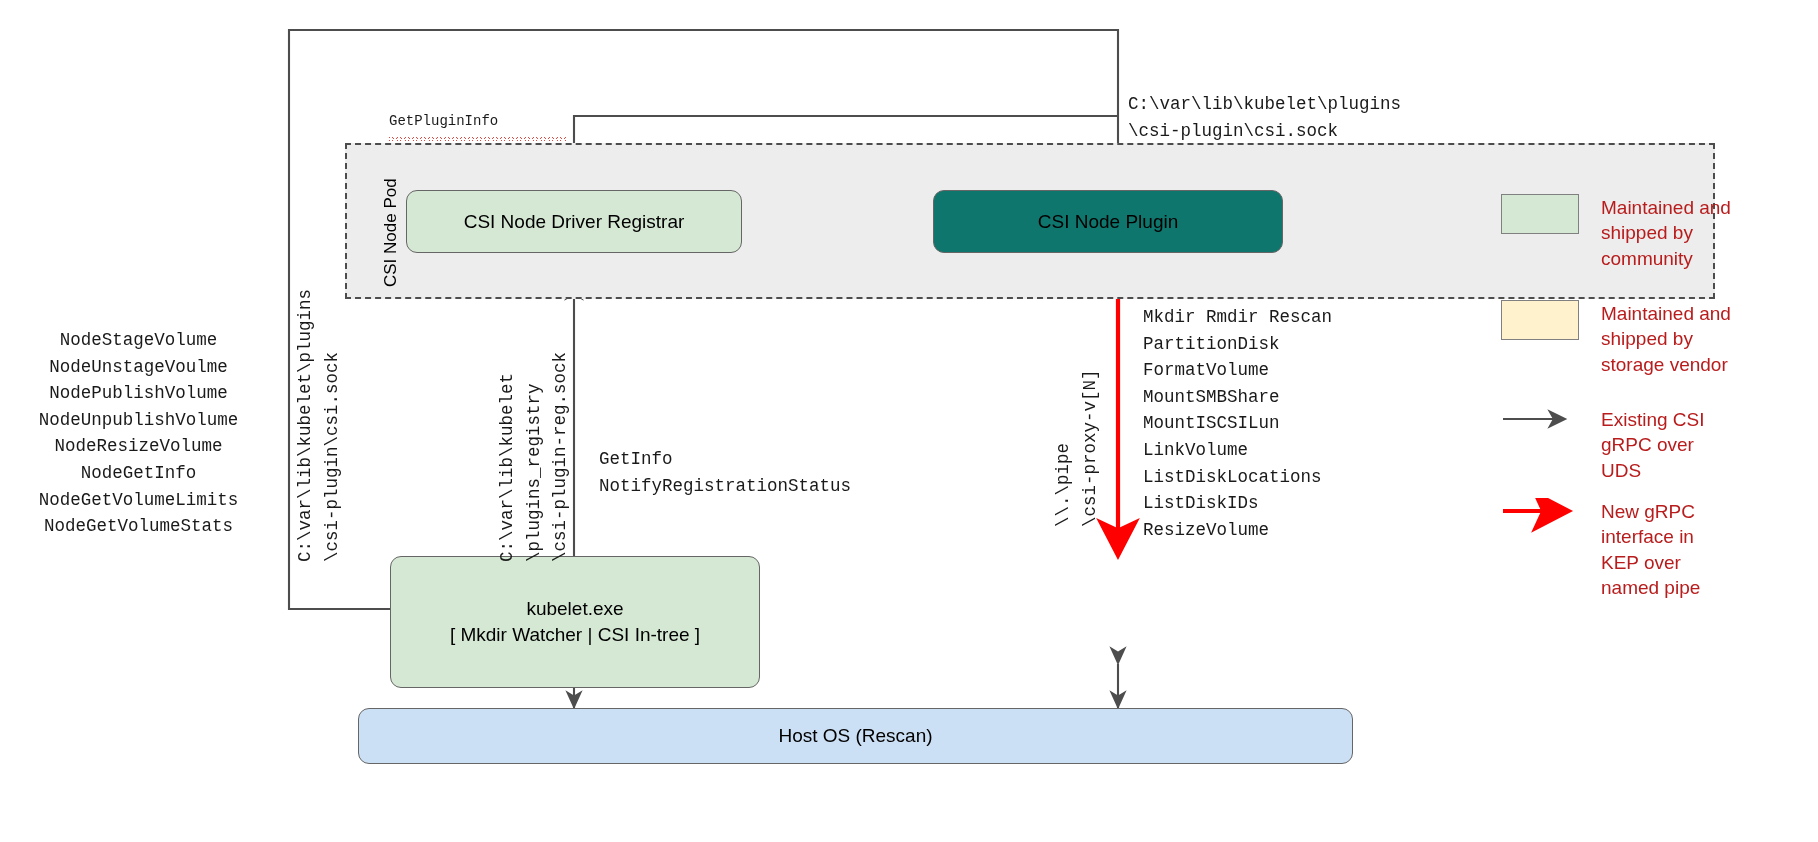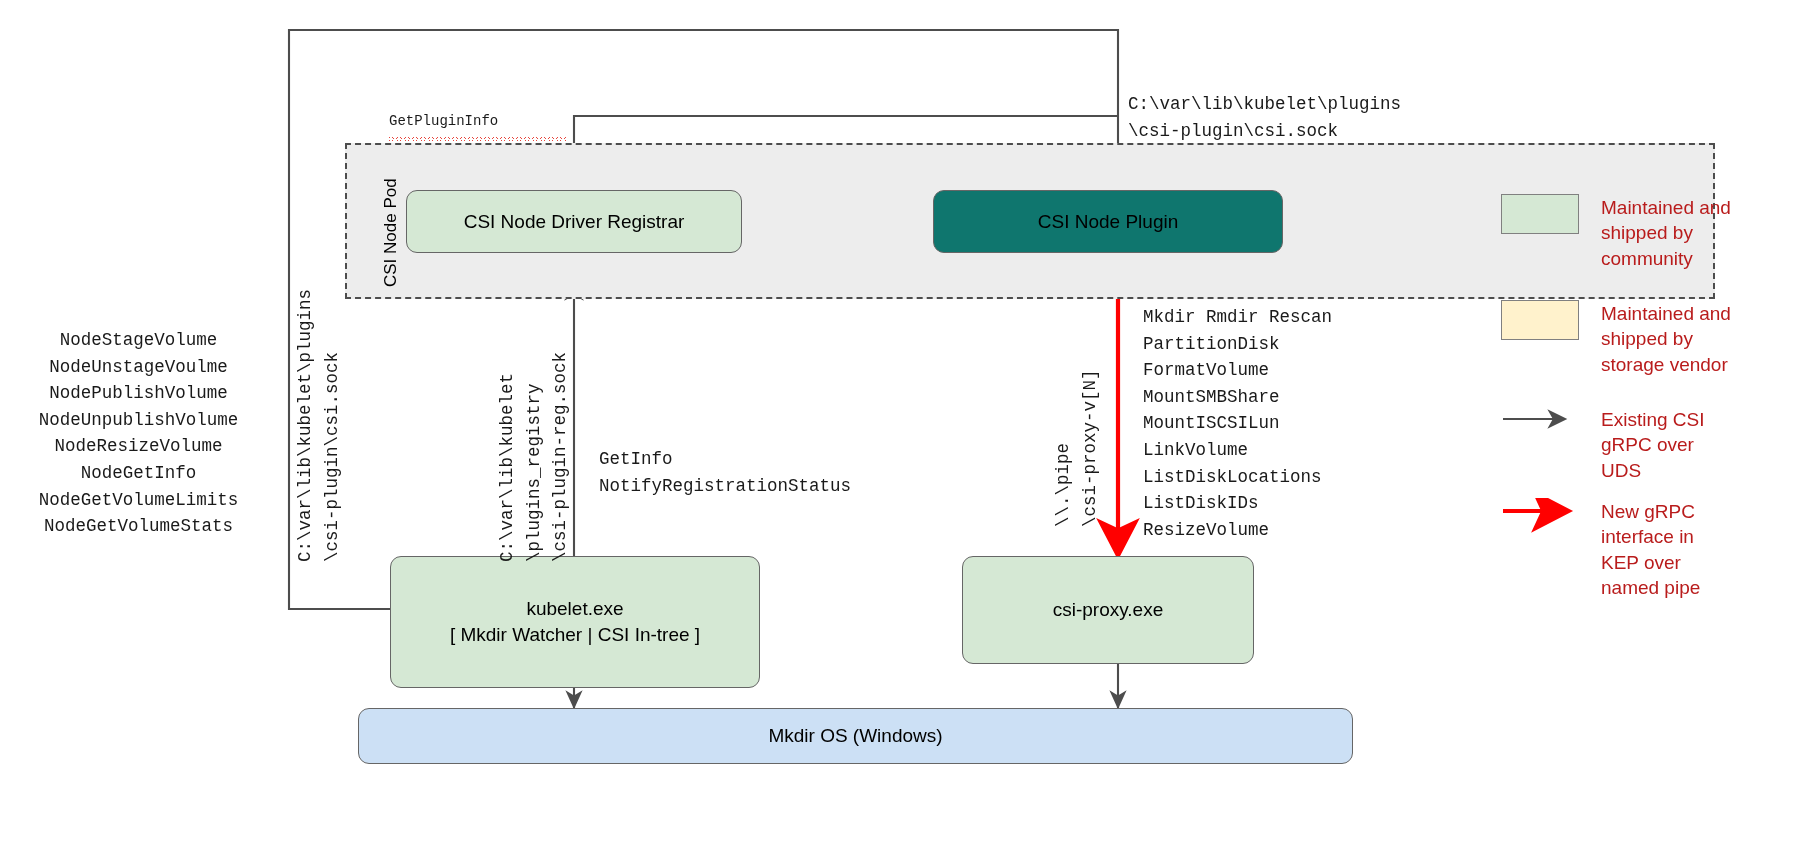--- a/index.html
+++ b/index.html
@@ -120,26 +120,23 @@
     <span class="inner">CSI Node Plugin</span>
   </div>
 
   <div class="node green" style="left:390px;top:556px;width:370px;height:132px;">
     <div class="inner">
       <div>kubelet.exe</div>
       <div>[ Mkdir Watcher | CSI In-tree ]</div>
     </div>
   </div>
 
-  <div class="node green" style="left:962px;top:556px;width:292px;height:108px;">
-    <span class="inner">csi-proxy.exe</span>
-  </div>
 
   <div class="node blue" style="left:358px;top:708px;width:995px;height:56px;">
-    <span class="inner">Mkdir OS (Windows)</span>
+    <span class="inner">Host OS (Rescan)</span>
   </div>
 
   <div class="spell" style="left:389px;top:113px;">GetPluginInfo</div>
   <div class="squiggle" style="left:389px;top:136px;width:177px;"></div>
 
   <div class="mono" style="left:1128px;top:91px;">C:\var\lib\kubelet\plugins
 \csi-plugin\csi.sock</div>
 
   <div class="mono right" style="left:0px;top:327px;width:277px;text-align:center;">NodeStageVolume
 NodeUnstageVoulme

